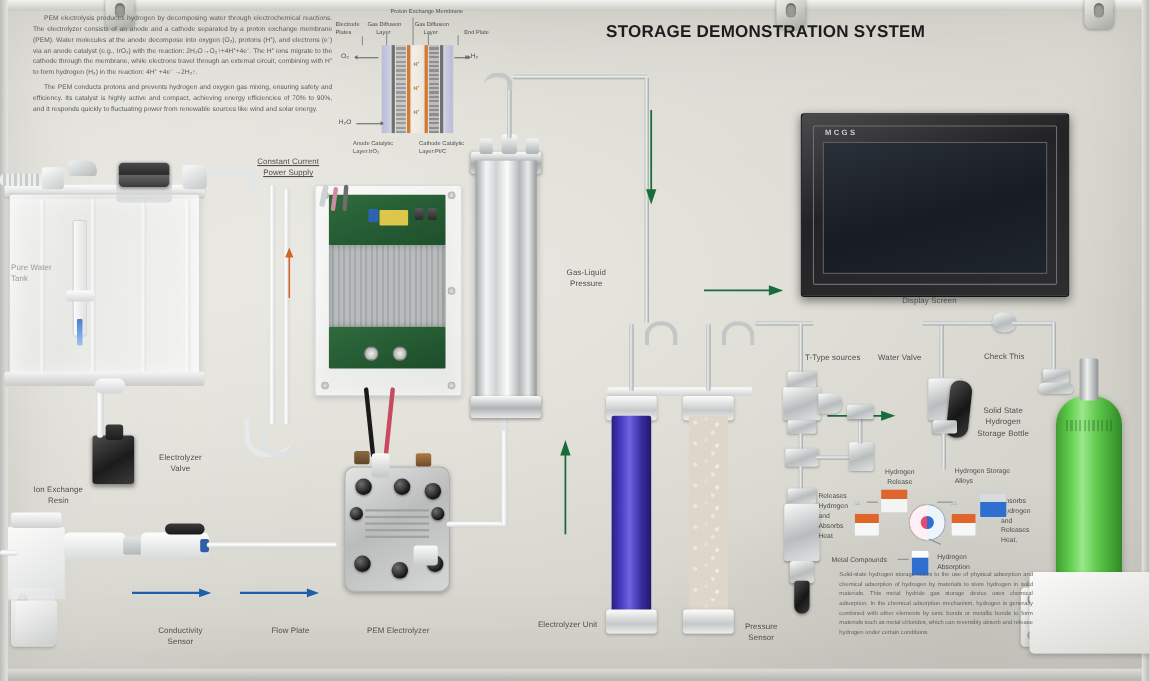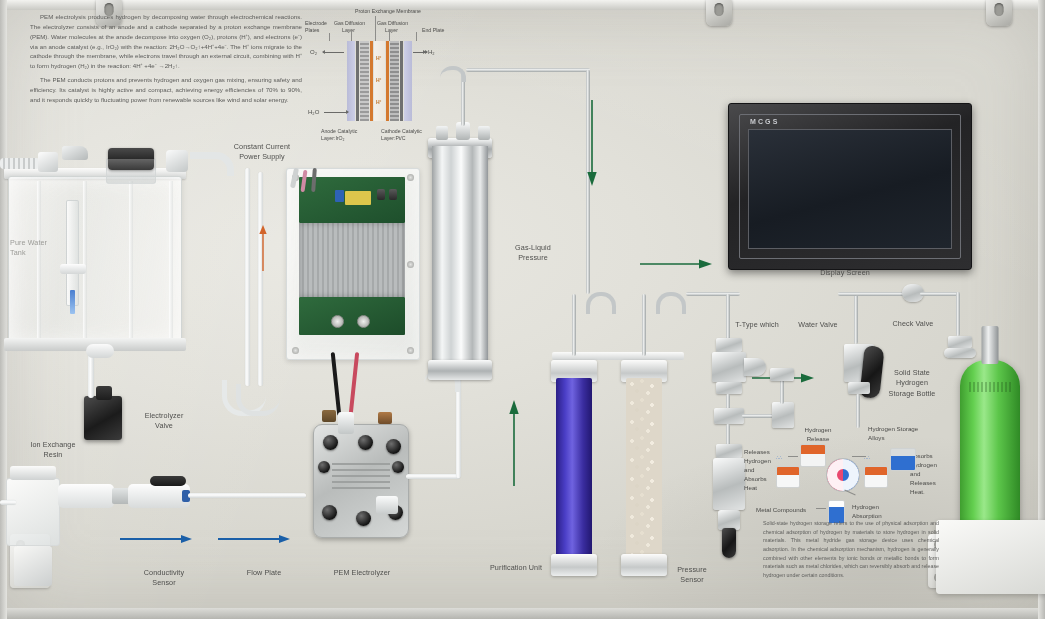--- a/index.html
+++ b/index.html
@@ -268,20 +268,21 @@
       <i class="t"></i>
       <i class="b"></i>
     </div>
 
   <div class="desc">
     <p>PEM electrolysis produces hydrogen by decomposing water through electrochemical reactions. The electrolyzer consists of an anode and a cathode separated by a proton exchange membrane (PEM). Water molecules at the anode decompose into oxygen (O₂), protons (H⁺), and electrons (e⁻) via an anode catalyst (e.g., IrO₂) with the reaction: 2H₂O→O₂↑+4H⁺+4e⁻. The H⁺ ions migrate to the cathode through the membrane, while electrons travel through an external circuit, combining with H⁺ to form hydrogen (H₂) in the reaction: 4H⁺ +4e⁻ →2H₂↑.</p>
     <p>The PEM conducts protons and prevents hydrogen and oxygen gas mixing, ensuring safety and efficiency. Its catalyst is highly active and compact, achieving energy efficiencies of 70% to 90%, and it responds quickly to fluctuating power from renewable sources like wind and solar energy.</p>
   </div>
 
   <div class="title">
+    <div>STORAGE DEMONSTRATION SYSTEM</div>
   </div>
 
   <div class="pem-dia">
     <div class="lbl" style="left:28px;top:0;width:110px;text-align:center;">Proton Exchange Membrane</div>
     <div class="lbl" style="left:0;top:12px;">Electrode</div>
     <div class="lbl" style="left:0;top:19px;">Plates</div>
     <div class="lbl" style="left:29px;top:12px;">Gas Diffusion</div>
     <div class="lbl" style="left:37px;top:19px;">Layer</div>
     <div class="lbl" style="left:72px;top:12px;">Gas Diffusion</div>
     <div class="lbl" style="left:80px;top:19px;">Layer</div>
@@ -545,21 +546,21 @@
     <div class="conn" style="left:72px;top:90px;width:10px;"></div>
     <div class="conn" style="left:100px;top:74px;width:12px;transform:rotate(25deg);"></div>
   </div>
 
   <div class="storage-note">Solid-state hydrogen storage refers to the use of physical adsorption and chemical adsorption of hydrogen by materials to store hydrogen in solid materials. This metal hydride gas storage device uses chemical adsorption. In the chemical adsorption mechanism, hydrogen is generally combined with other elements by ionic bonds or metallic bonds to form materials such as metal chlorides, which can reversibly absorb and release hydrogen under certain conditions.</div>
 
   <div class="label" style="left:10px;top:238px;width:60px;text-align:left;color:#9a9a96;">
     <div>Pure Water</div>
     <div>Tank</div>
   </div>
-  <div class="label" style="left:210px;top:142px;width:104px;">
+  <div class="label" style="left:210px;top:142px;width:104px;text-decoration:underline;">
     <div>Constant Current</div>
     <div>Power Supply</div>
   </div>
   <div class="label" style="left:128px;top:411px;width:72px;">
     <div>Electrolyzer</div>
     <div>Valve</div>
   </div>
   <div class="label" style="left:16px;top:440px;width:74px;">
     <div>Ion Exchange</div>
     <div>Resin</div>
@@ -567,27 +568,27 @@
   <div class="label" style="left:124px;top:568px;width:80px;">
     <div>Conductivity</div>
     <div>Sensor</div>
   </div>
   <div class="label" style="left:224px;top:568px;width:80px;">Flow Plate</div>
   <div class="label" style="left:312px;top:568px;width:100px;">PEM Electrolyzer</div>
   <div class="label" style="left:500px;top:243px;width:66px;">
     <div>Gas-Liquid</div>
     <div>Pressure</div>
   </div>
-  <div class="label" style="left:473px;top:563px;width:86px;">Purification Unit</div>
+  <div class="label" style="left:473px;top:563px;width:86px;">Electrolyzer Unit</div>
   <div class="label" style="left:664px;top:565px;width:56px;">
     <div>Pressure</div>
     <div>Sensor</div>
   </div>
-  <div class="label" style="left:720px;top:320px;width:74px;">T-Type which</div>
+  <div class="label" style="left:720px;top:320px;width:74px;">T-Type sources</div>
   <div class="label" style="left:788px;top:320px;width:60px;">Water Valve</div>
-  <div class="label" style="left:878px;top:319px;width:70px;">Check Valve</div>
+  <div class="label" style="left:878px;top:319px;width:70px;">Check This</div>
   <div class="label" style="left:874px;top:368px;width:76px;">
     <div>Solid State</div>
     <div>Hydrogen</div>
     <div>Storage Bottle</div>
   </div>
   <div class="label" style="left:790px;top:268px;width:110px;">Display Screen</div>
 </div>
 
 </body></html>

